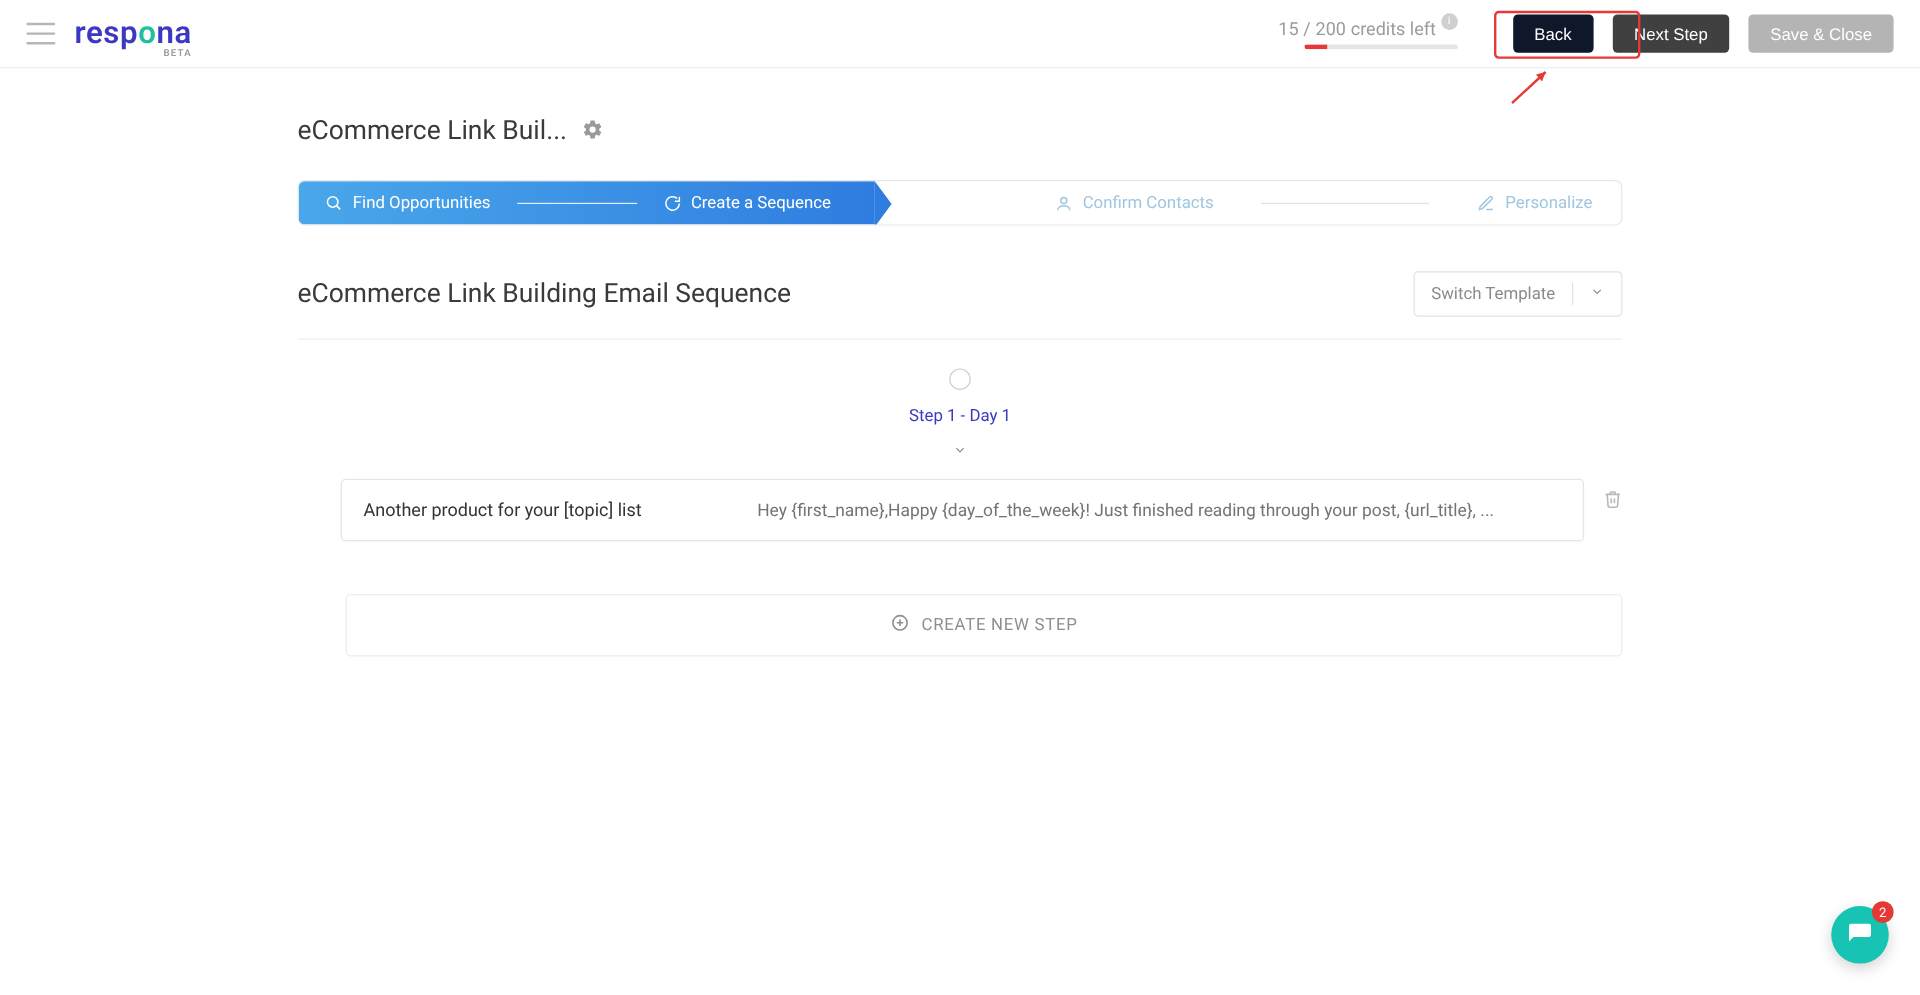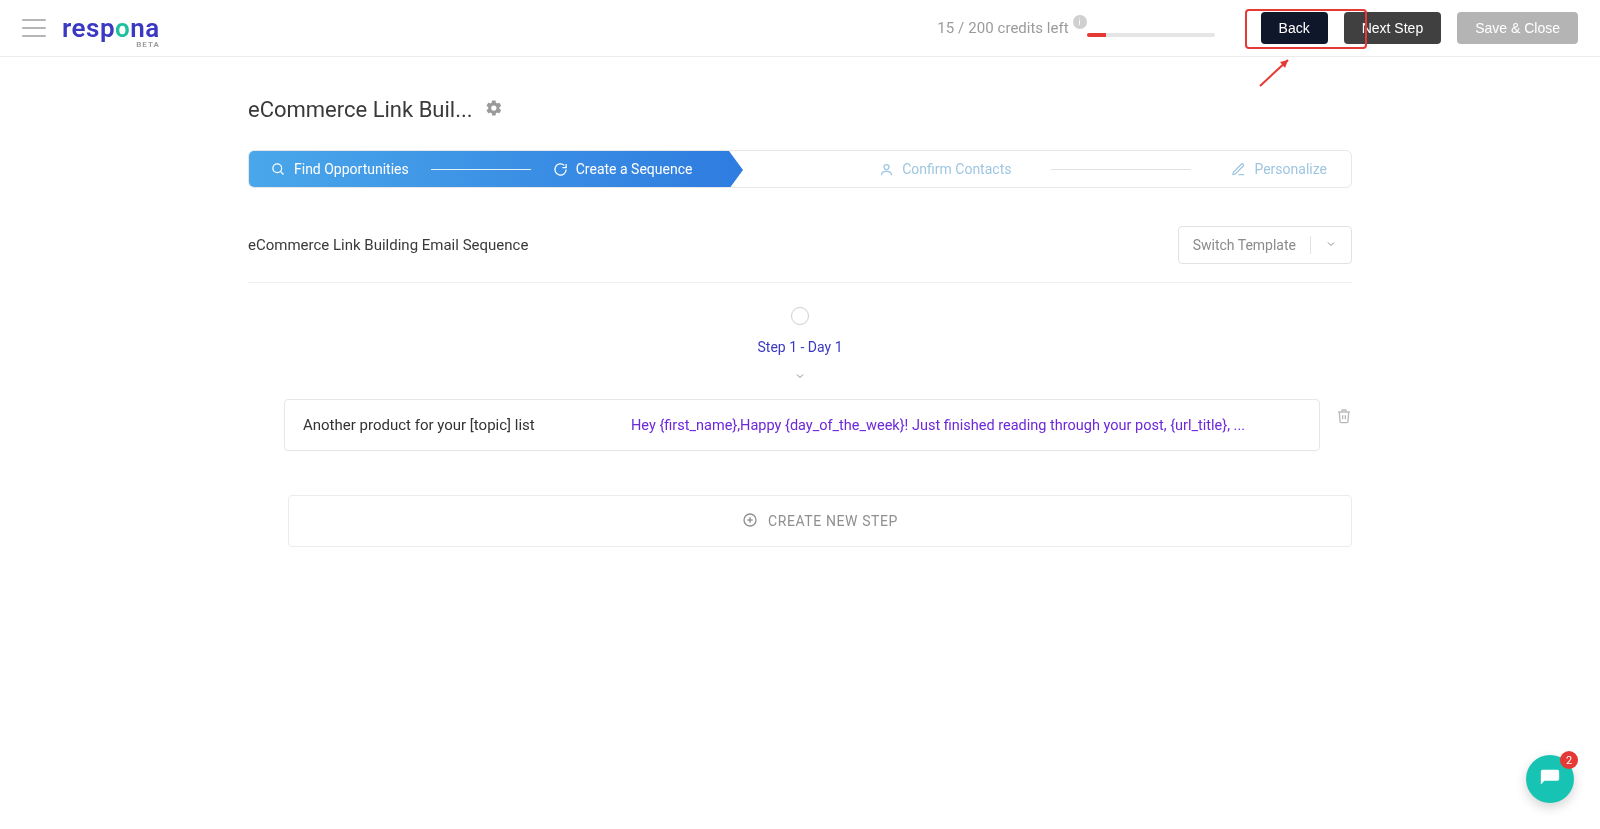--- a/index.html
+++ b/index.html
@@ -47,20 +47,21 @@
     font-size: 8px;
     color: #9a9a9a;
     letter-spacing: 1px;
     position: absolute;
     right: 0;
     bottom: -6px;
   }
   .topbar-spacer { flex: 1; }
   .credits-wrap {
     display: flex;
+    flex-direction: column;
     align-items: flex-end;
     margin-right: 30px;
   }
   .credits-text {
     font-size: 15px;
     color: #9b9b9b;
     display: flex;
     align-items: center;
     gap: 4px;
   }
@@ -201,21 +202,21 @@
   }
   .section-row {
     display: flex;
     align-items: center;
     justify-content: space-between;
     margin-top: 38px;
     padding-bottom: 18px;
     border-bottom: 1px solid #efefef;
   }
   .section-title {
-    font-size: 15px;
+    font-size: 22px;
     color: #3a3a3a;
   }
   .switch-template {
     border: 1px solid #e2e2e2;
     border-radius: 4px;
     height: 38px;
     display: flex;
     align-items: center;
     padding: 0 14px;
     color: #8b8b8b;
@@ -256,21 +257,21 @@
     box-shadow: 0 1px 1px rgba(0,0,0,0.02);
   }
   .email-subject {
     font-size: 15px;
     color: #333;
     width: 300px;
     white-space: nowrap;
   }
   .email-preview {
     font-size: 14.5px;
-    color: #6d28d9;
+    color: #737373;
     white-space: nowrap;
     overflow: hidden;
     text-overflow: ellipsis;
   }
   .trash {
     color: #b8b8b8;
     margin-left: 16px;
     cursor: pointer;
     position: relative;
   }

